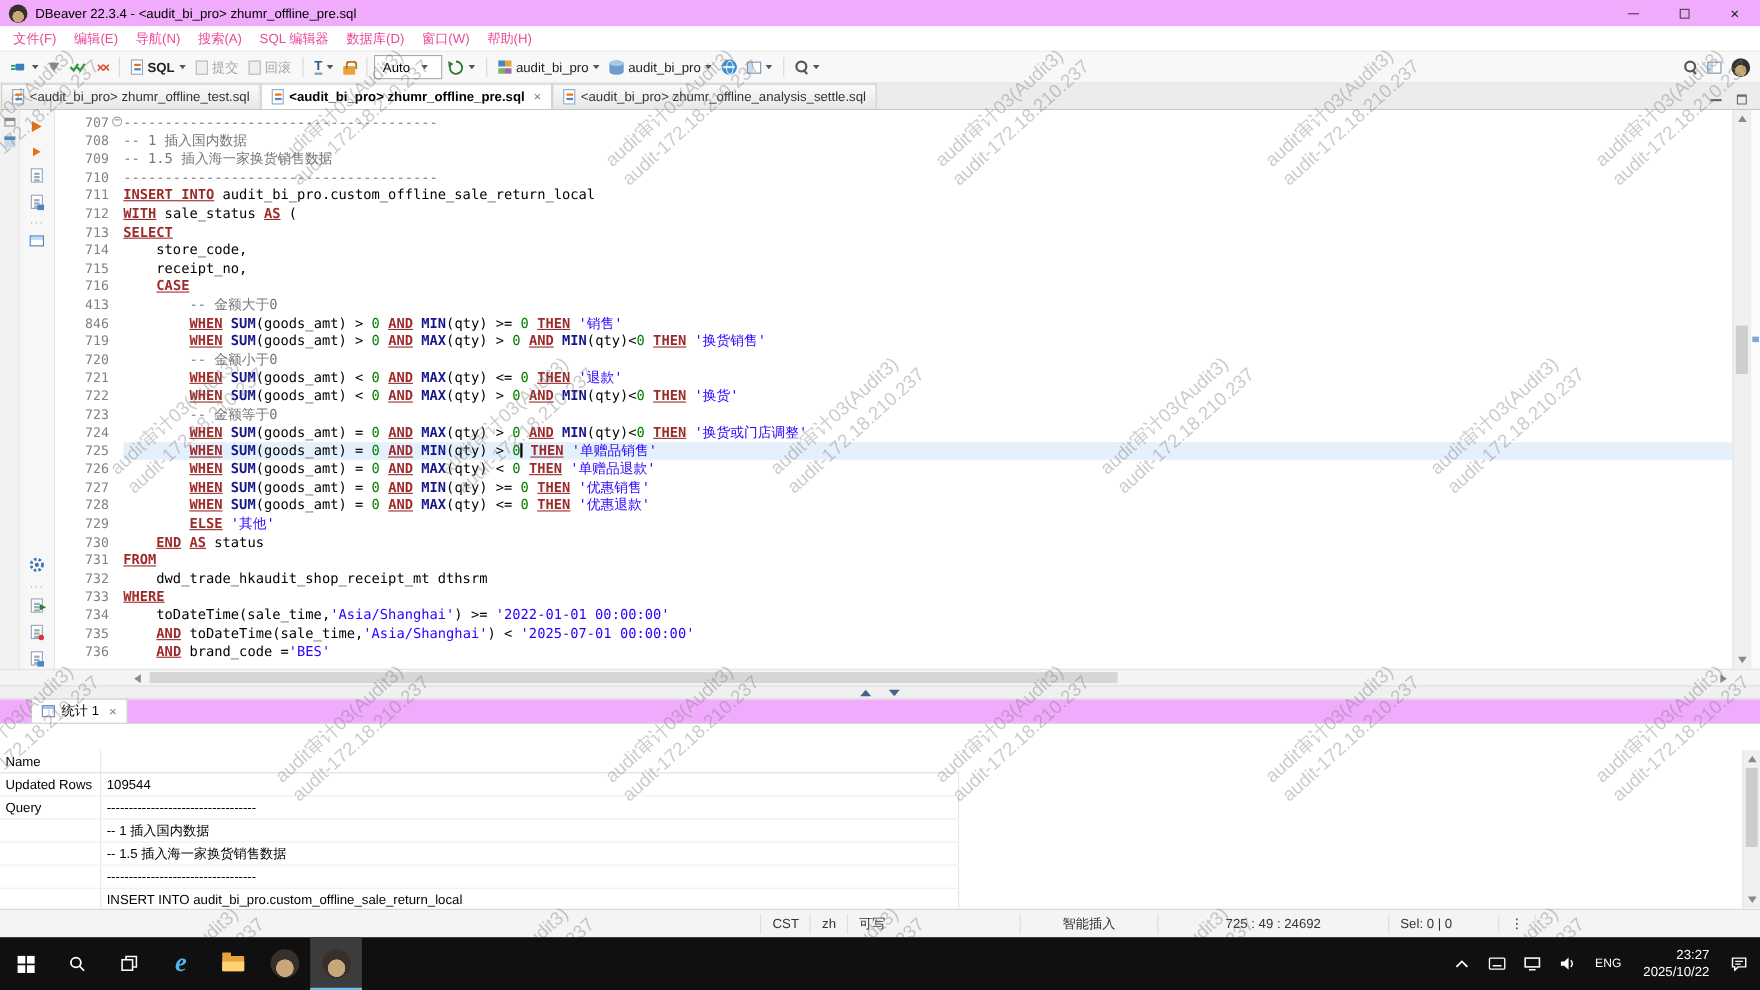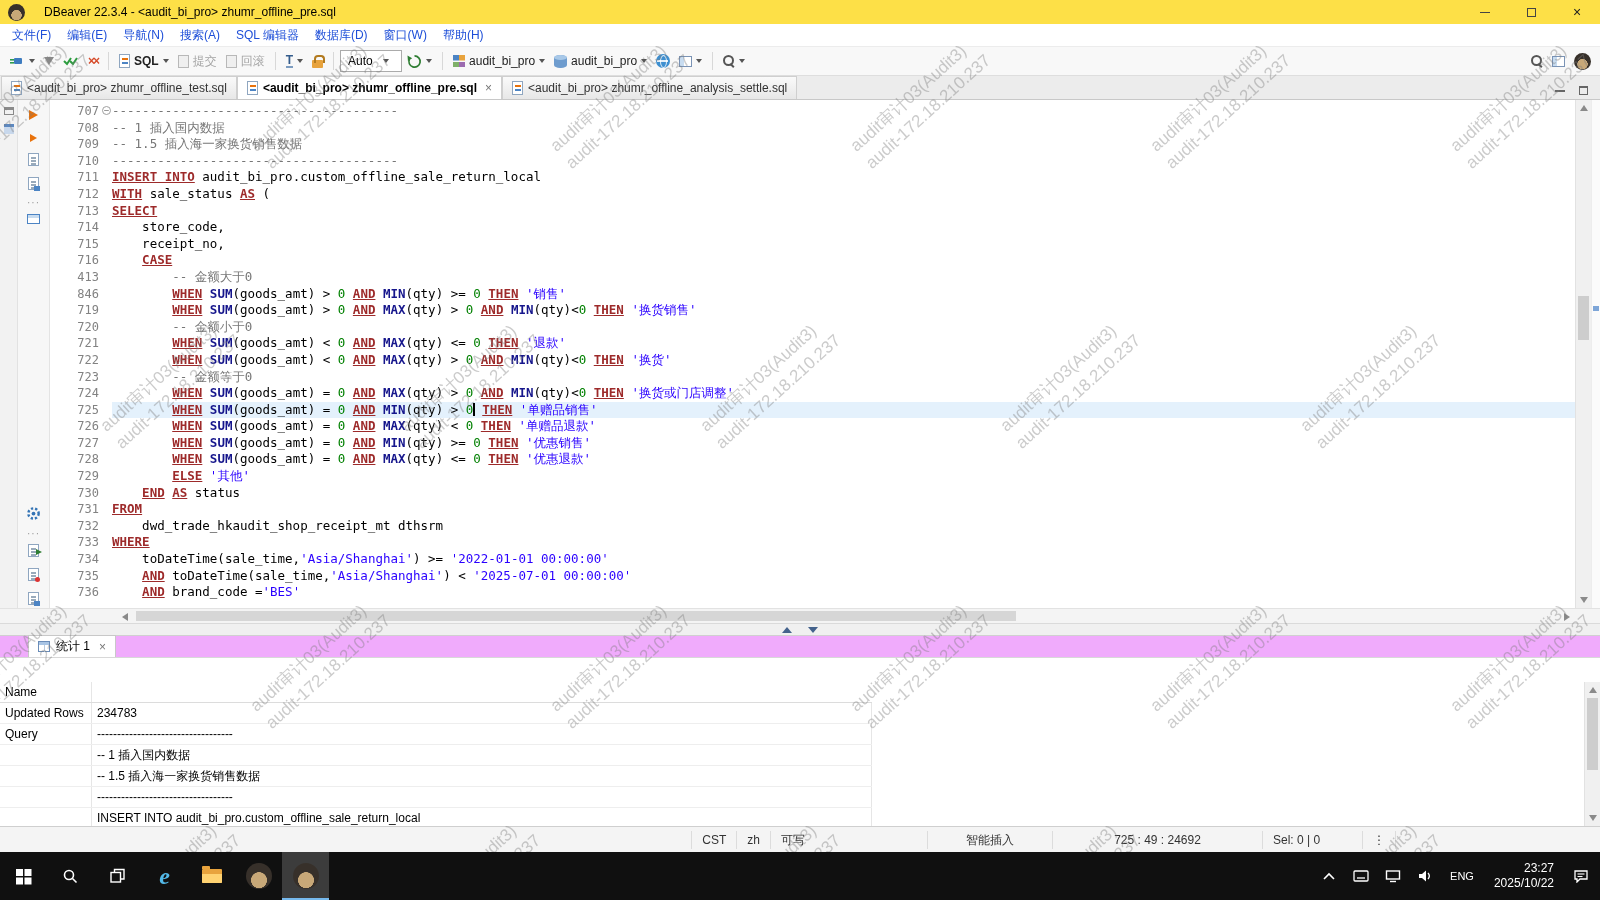--- a/index.html
+++ b/index.html
@@ -2,33 +2,33 @@
 <html><head>
 <meta charset="utf-8">
 <style>
   * { margin:0; padding:0; box-sizing:border-box; }
   html,body { width:1600px; height:900px; overflow:hidden; }
   body { font-family:"Liberation Sans",sans-serif; font-size:12px; background:#fff; position:relative; color:#000; }
 
   .window { height:852px; display:flex; flex-direction:column; background:#fff; position:relative; z-index:10;}
 
   
-  .titlebar { height:24px; display:flex; align-items:center; padding-left:8px; gap:19px; background:#fde047; }
+  .titlebar { height:24px; display:flex; align-items:center; padding-left:8px; gap:7px; background:#f0abfc; }
   .beaver { width:17px; height:17px; border-radius:50%;
     background:radial-gradient(circle at 50% 66%, #C8A878 0 36%, #37302A 38% 100%); display:inline-block; }
   .title-text { font-size:12px; color:#000; }
   .win-controls { margin-left:auto; display:flex; height:100%; }
   .win-btn { width:46px; height:100%; display:flex; align-items:center; justify-content:center; color:#444; }
   .glyph-min { width:10px; height:0; border-top:1px solid #444; display:inline-block; }
   .glyph-max { width:9px; height:9px; border:1px solid #444; display:inline-block; }
   .glyph-close { font-size:14px; line-height:1; color:#222; }
 
   
   .menubar { height:22px; display:flex; align-items:center; padding-left:4px; background:#fff; }
-  .menu-item { padding:2px 8px; font-size:12px; color:#1d4ed8; }
+  .menu-item { padding:2px 8px; font-size:12px; color:#ec4899; }
 
   
   .toolbar { height:30px; display:flex; align-items:center; background:#F8F8F8; border-top:1px solid #ECECEC; border-bottom:1px solid #DEDEDE; padding:0 5px; gap:1px; }
   .tbtn { height:24px; display:flex; align-items:center; gap:4px; padding:0 4px; border-radius:2px; color:#222; }
   .tbtn.disabled { color:#A4A4A4; }
   .tlabel { font-size:12px; }
   .bold { font-weight:bold; }
   .caret { width:0; height:0; border-left:3.5px solid transparent; border-right:3.5px solid transparent; border-top:4px solid #555; display:inline-block; }
   .tsep { width:1px; height:18px; background:#D8D8D8; margin:0 5px; }
   .combo { height:22px; border:1px solid #ABABAB; background:#fff; display:flex; align-items:center; padding:0 7px; gap:10px; min-width:62px; }
@@ -384,21 +384,21 @@
         <span class="tab-close">×</span>
       </span>
     </div>
     <div class="panel-body">
       <div class="srow header">
         <div class="sc-name">Name</div>
       </div>
       <div>
           <div class="srow">
             <div class="sc-name">Updated Rows</div>
-            <div class="sc-value">234783</div>
+            <div class="sc-value">109544</div>
           </div>
           <div class="srow">
             <div class="sc-name">Query</div>
             <div class="sc-value">----------------------------------</div>
           </div>
           <div class="srow">
             <div class="sc-name"></div>
             <div class="sc-value">-- 1 插入国内数据</div>
           </div>
           <div class="srow">

